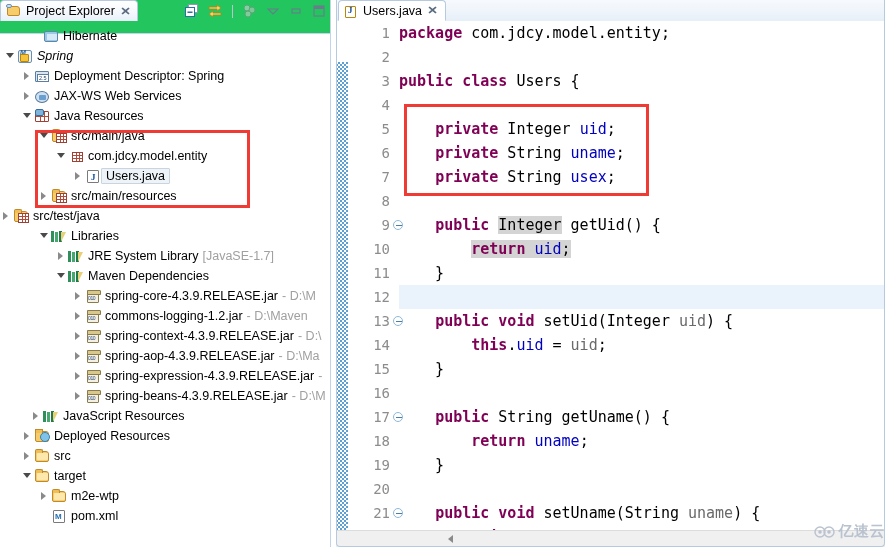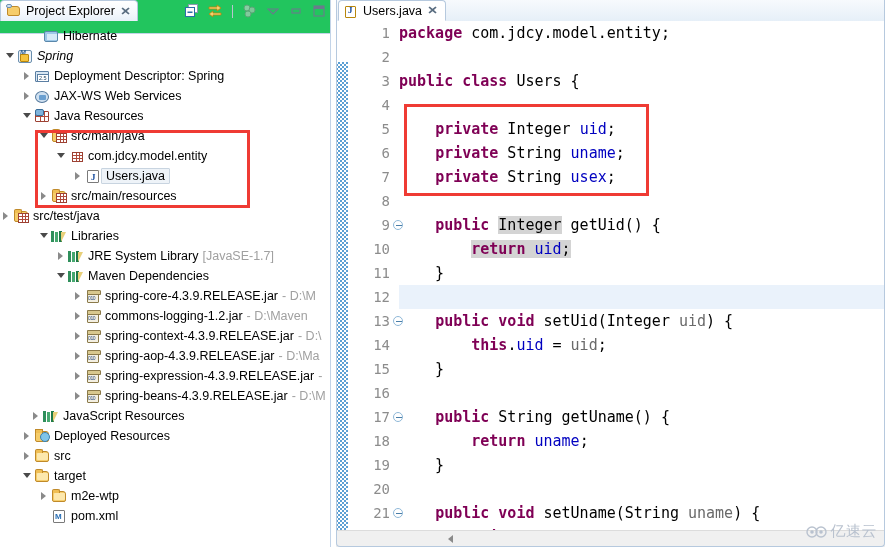--- a/index.html
+++ b/index.html
@@ -351,23 +351,23 @@
   .redbox {
     position:absolute;
     border:3px solid #ef3b34;
     pointer-events:none;
   }
   #redbox-tree { left:35px; top:130px; width:215px; height:78px; }
   #redbox-code { left:404px; top:104px; width:245px; height:92px; }
 
   
   #watermark {
-    position:absolute; right:8px; bottom:6px;
+    position:absolute; right:0; bottom:6px;
     display:flex; align-items:center; gap:3px;
-    color:#b9c2cf; font-size:15px; font-weight:normal;
+    color:#b9c2cf; font-size:15px; font-weight:bold;
     letter-spacing:0.5px;
     font-family:"DejaVu Sans", sans-serif;
   }
   #wm-cloud {
     position:relative; width:22px; height:14px;
   }
   #wm-cloud svg { display:block; }
 </style>
 </head>
 <body>

